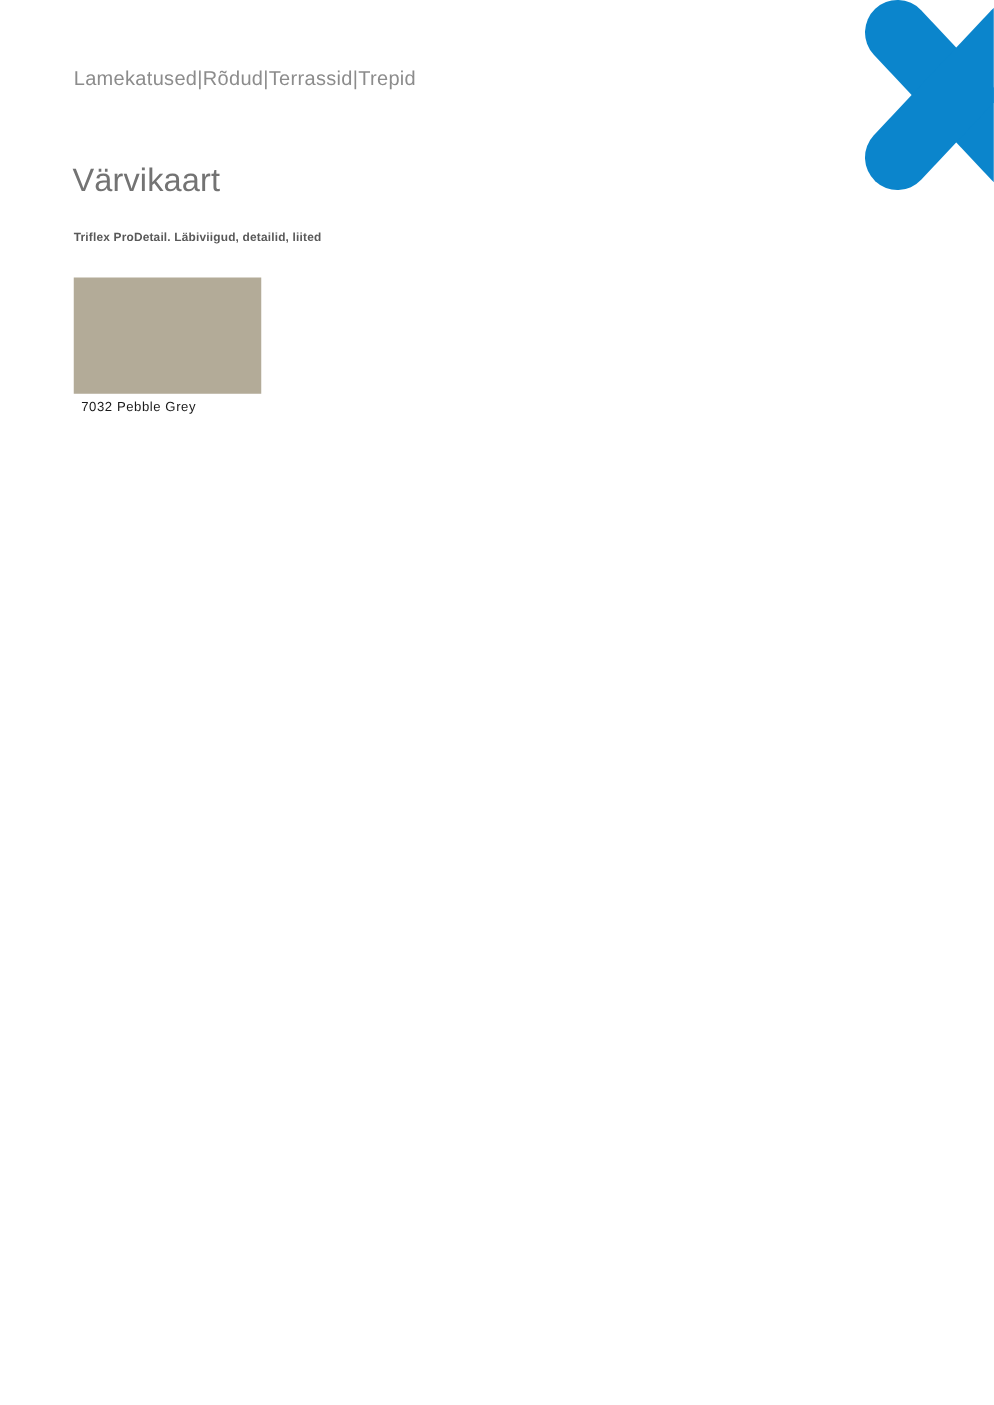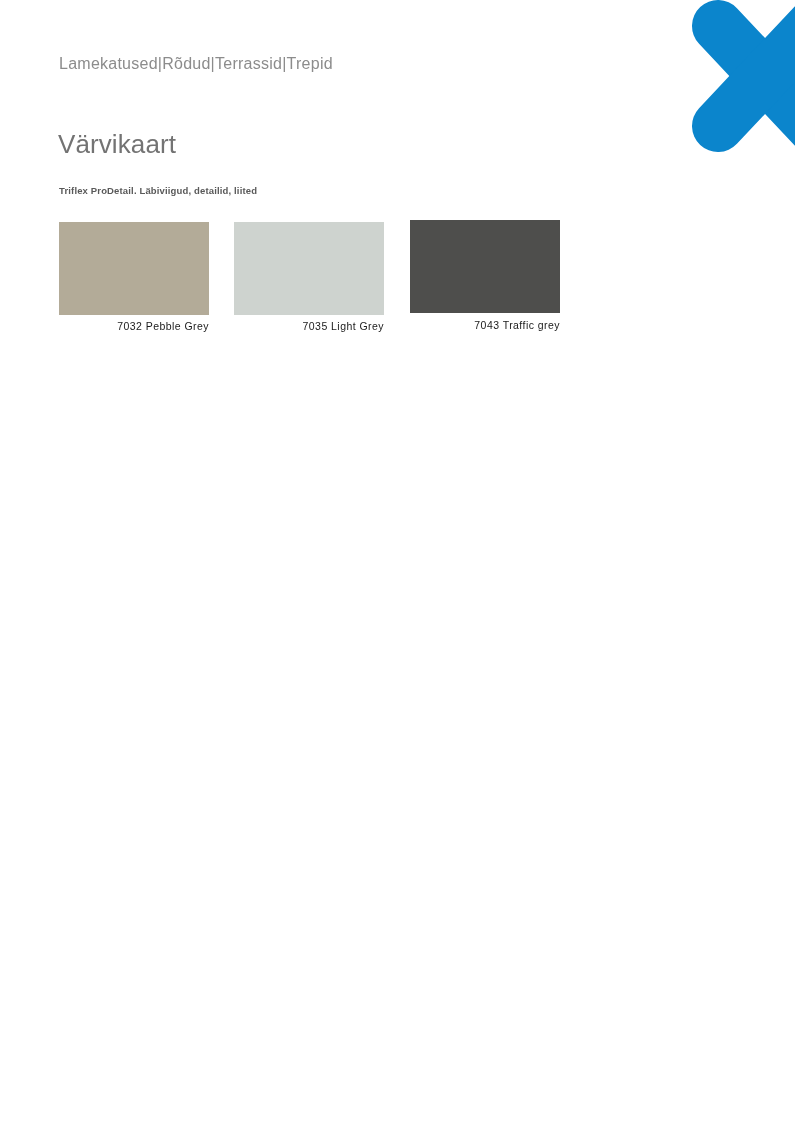--- a/index.html
+++ b/index.html
@@ -66,21 +66,20 @@
     white-space: nowrap;
   }
 
   
   .swatch-grid {
     position: absolute;
     left: 0;
     top: 0;
     width: 795px;
     height: 360px;
-    text-align: right;
   }
   .swatch {
     position: absolute;
   }
   .swatch-chip {
     width: 150px;
     height: 93px;
     display: block;
   }
   .swatch-label {
@@ -117,23 +116,15 @@
 
 <div class="subtitle" style="color: rgb(89, 89, 89);">Triflex ProDetail. Läbiviigud, detailid, liited</div>
 
 <div class="swatch-grid">
 
   <div class="swatch swatch-0">
     <span class="swatch-chip" style="background-color: rgb(179, 171, 152);"></span>
     <span class="swatch-label">7032 Pebble Grey</span>
   </div>
 
-  <div class="swatch swatch-1">
-    <span class="swatch-chip" style="background-color: rgb(206, 211, 207);"></span>
-    <span class="swatch-label">7035 Light Grey</span>
-  </div>
 
-  <div class="swatch swatch-2">
-    <span class="swatch-chip" style="background-color: rgb(78, 78, 76);"></span>
-    <span class="swatch-label">7043 Traffic grey</span>
-  </div>
 
 </div>
 
 </body></html>

